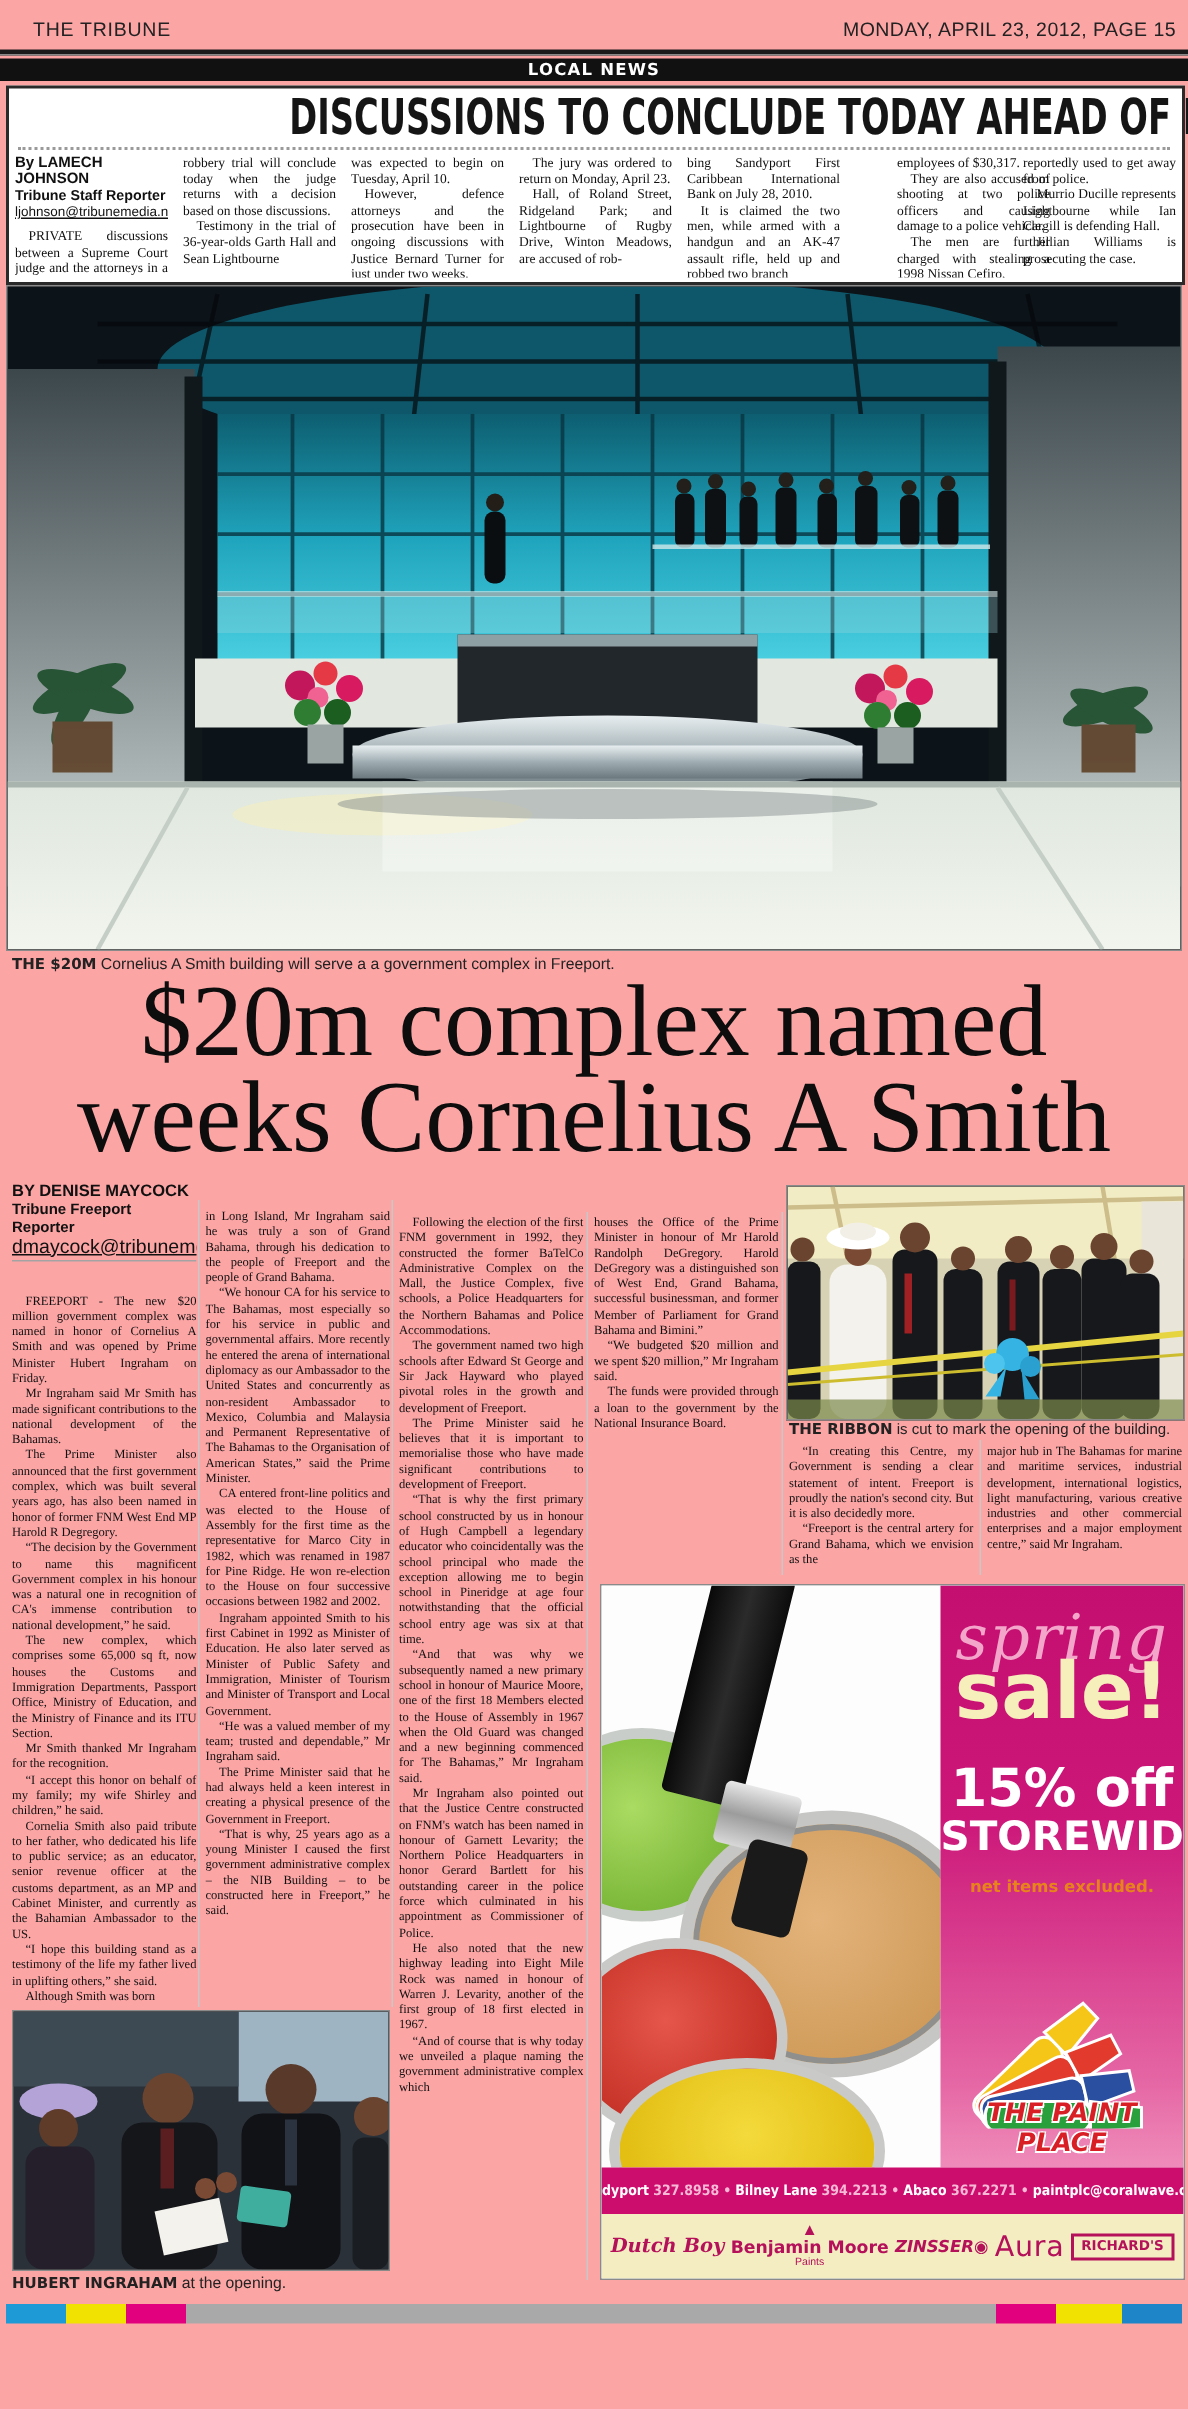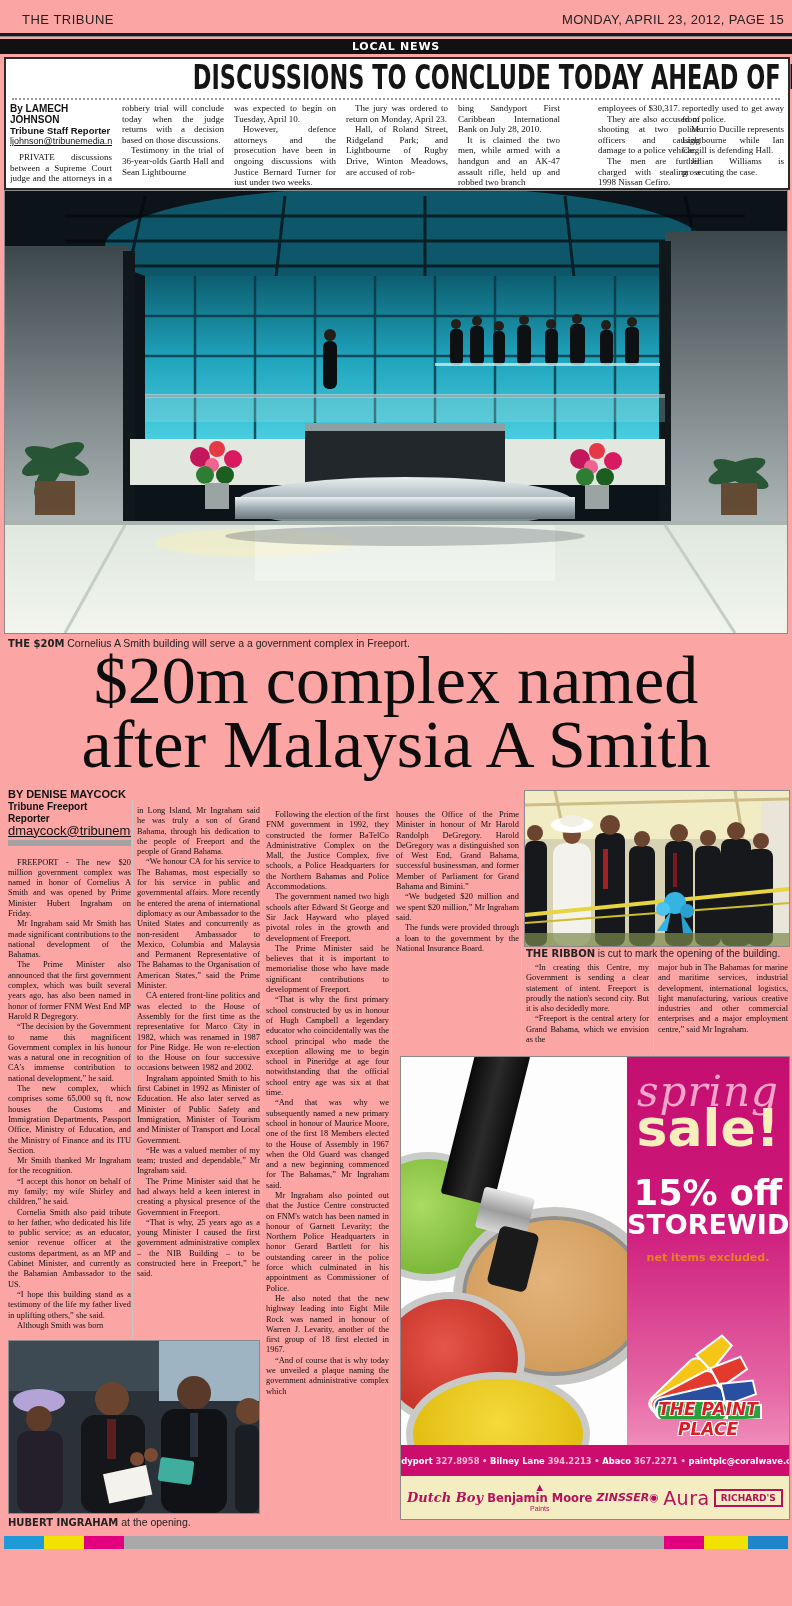--- a/index.html
+++ b/index.html
@@ -36,21 +36,21 @@
   .caption{font-size:10.5px;color:#222;}
   .cap-lead{font-weight:bold;font-family:"DejaVu Sans",sans-serif;font-size:10px;}
 
   
   .hl2{left:0;top:648px;width:792px;text-align:center;font-family:"Liberation Serif",serif;
        font-size:68px;line-height:64px;color:#0d0d0d;}
 
   
   .a2col{position:absolute;width:123px;overflow:hidden;}
   .a2 .art-body p{font-family:"Liberation Serif",serif;font-size:8.4px;line-height:10.3px;}
-  .byline2{margin-bottom:12px;border-bottom:6px solid #a3a3a3;padding-bottom:3px;}
+  .byline2{margin-bottom:22px;border-bottom:1px solid #a3a3a3;padding-bottom:3px;}
   .by2-name{font-size:11px;font-weight:bold;line-height:12.5px;}
   .by2-role{font-size:10px;font-weight:bold;line-height:12px;}
   .by2-mail{font-size:13px;text-decoration:underline;line-height:12px;}
   .vrule{position:absolute;width:1px;background:#c8c8c8;}
 
   
   .ad-box{left:400px;top:1056px;width:388px;height:462px;border:1px solid #8a8a8a;background:#fff;overflow:hidden;}
   .ad-photo{position:absolute;left:0;top:0;width:226px;height:388px;background:#fdfdfd;overflow:hidden;}
   .can{position:absolute;border-radius:50%;}
   .ad-panel{position:absolute;left:226px;top:0;width:162px;height:388px;
@@ -273,21 +273,21 @@
       <line x1="120" y1="334" x2="60" y2="442" stroke="#c4cec6" stroke-width="3"></line>
       <line x1="660" y1="334" x2="730" y2="442" stroke="#c4cec6" stroke-width="3"></line>
     </svg>
   </div>
   <div class="abs caption" style="left:8px;top:637px;width:780px;">
     <span class="cap-lead">THE $20M</span><span> Cornelius A Smith building will serve a a government complex in Freeport.</span>
   </div>
 
   <div class="abs hl2">
     <div class="nowrap">$20m complex named</div>
-    <div class="nowrap">after Malaysia A Smith</div>
+    <div class="nowrap">weeks Cornelius A Smith</div>
   </div>
 
   <div class="a2">
     <div class="a2col" style="left:8px;top:788px;height:550px;">
       <div class="byline2">
         <div class="by2-name">BY DENISE MAYCOCK</div>
         <div class="by2-role">Tribune Freeport Reporter</div>
         <div class="by2-mail">dmaycock@tribunemedia.net</div>
       </div>
       <div class="art-body">

